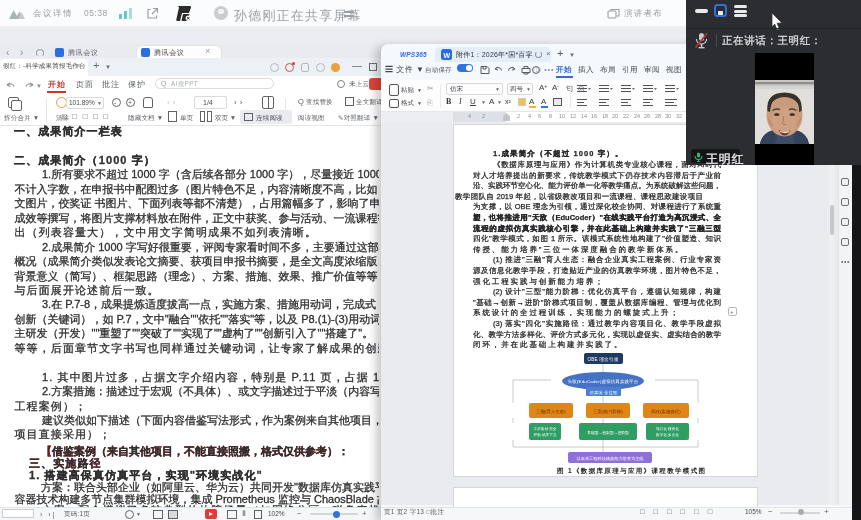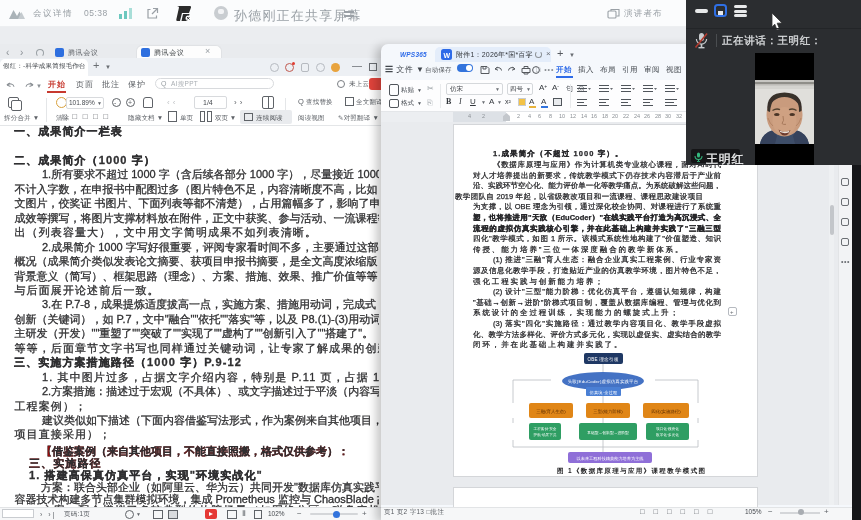--- a/index.html
+++ b/index.html
@@ -109,21 +109,20 @@
 <div class="t ld " style="left:14.5px;top:87.7px;width:344px;text-align:justify;text-align-last:justify;letter-spacing:0">成效等撰写，将图片支撑材料放在附件，正文中获奖、参与活动、一流课程等列表给</div>
 <div class="t ld " style="left:14.5px;top:102.1px">出（列表容量大），文中用文字简明成果不如列表清晰。</div>
 <div class="t ld " style="left:42px;top:116.6px;width:316px;text-align:justify;text-align-last:justify;letter-spacing:0">2.成果简介 1000 字写好很重要，评阅专家看时间不多，主要通过这部分审阅全文</div>
 <div class="t ld " style="left:14.5px;top:131.0px;width:344px;text-align:justify;text-align-last:justify;letter-spacing:0">概况（成果简介类似发表论文摘要、获项目申报书摘要，是全文高度浓缩版，包含：</div>
 <div class="t ld " style="left:14.5px;top:145.5px;width:344px;text-align:justify;text-align-last:justify;letter-spacing:0">背景意义（简写）、框架思路（理念）、方案、措施、效果、推广价值等等），此处描述</div>
 <div class="t ld " style="left:14.5px;top:159.9px">与后面展开论述前后一致。</div>
 <div class="t ld " style="left:42px;top:174.4px;width:316px;text-align:justify;text-align-last:justify;letter-spacing:0">3.在 P.7-8，成果提炼适度拔高一点，实施方案、措施用动词，完成式；用词体现</div>
 <div class="t ld " style="left:14.5px;top:188.8px;width:344px;text-align:justify;text-align-last:justify;letter-spacing:0">创新（关键词），如 P.7，文中"融合""依托""落实"等，以及 P8.(1)-(3)用动词"自</div>
 <div class="t ld " style="left:14.5px;top:203.3px;width:344px;text-align:justify;text-align-last:justify;letter-spacing:0">主研发（开发）""重塑了""突破了""实现了""虚构了""创新引入了""搭建了"。</div>
 <div class="t ld " style="left:14.5px;top:217.7px">等等，后面章节文字书写也同样通过关键动词，让专家了解成果的创新性工作。</div>
-<div class="t ld b" style="left:14px;top:232.2px">三、实施方案措施路径（1000 字）P.9-12</div>
 <div class="t ld " style="left:42px;top:246.6px">1. 其中图片过多，占据文字介绍内容，特别是 P.11 页，占据 1 整页，浪费资源。</div>
 <div class="t ld " style="left:42px;top:261.1px;width:316px;text-align:justify;text-align-last:justify;letter-spacing:0">2.方案措施：描述过于宏观（不具体）、或文字描述过于平淡（内容写实现，提炼</div>
 <div class="t ld " style="left:14.5px;top:275.5px">工程案例）；</div>
 <div class="t ld " style="left:42px;top:290.0px;width:316px;text-align:justify;text-align-last:justify;letter-spacing:0">建议类似如下描述（下面内容借鉴写法形式，作为案例来自其他项目，不适用本</div>
 <div class="t ld " style="left:14.5px;top:304.4px">项目直接采用）；</div>
 <div class="t ld red b" style="left:41px;top:321.4px;width:290px;text-align:justify;text-align-last:justify;letter-spacing:0">【借鉴案例（来自其他项目，不能直接照搬，格式仅供参考）：</div>
 <div class="t ld red b" style="left:29px;top:333.2px">三、实施路径</div>
 <div class="t ld b" style="left:29px;top:345.0px">1. 搭建高保真仿真平台，实现"环境实战化"</div>
 <div class="t ld " style="left:41px;top:356.8px;width:317px;text-align:justify;text-align-last:justify;letter-spacing:0">方案：联合头部企业（如阿里云、华为云）共同开发"数据库仿真实践平台"。利用 Docker</div>
 <div class="t ld " style="left:14.5px;top:368.6px;width:344px;text-align:justify;text-align-last:justify;letter-spacing:0">容器技术构建多节点集群模拟环境，集成 Prometheus 监控与 ChaosBlade 故障注入工具。</div>

